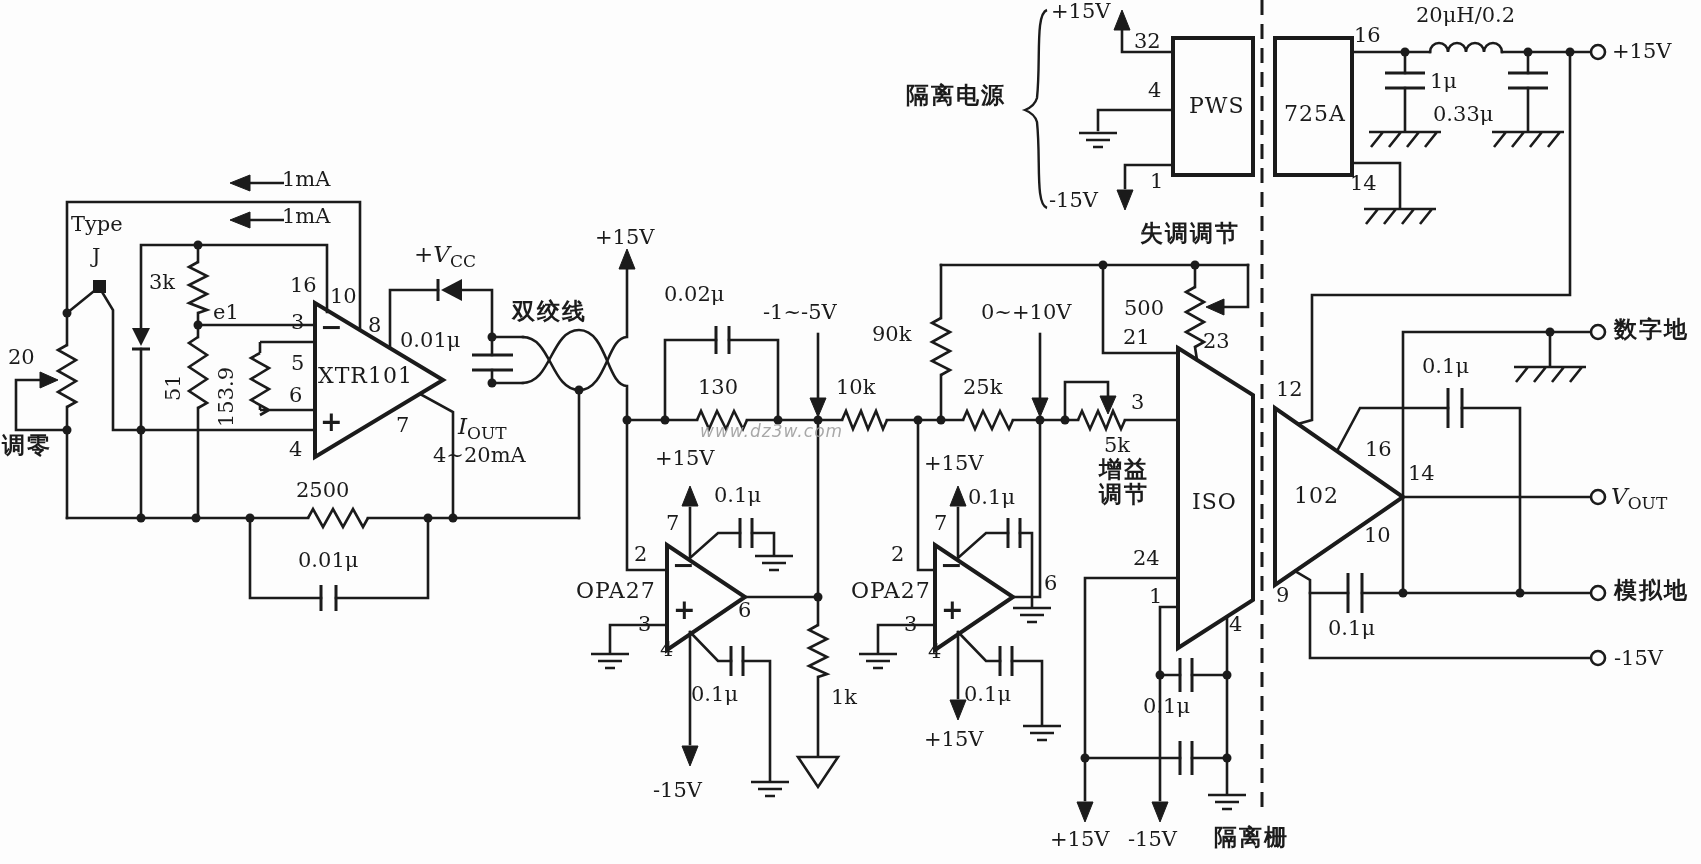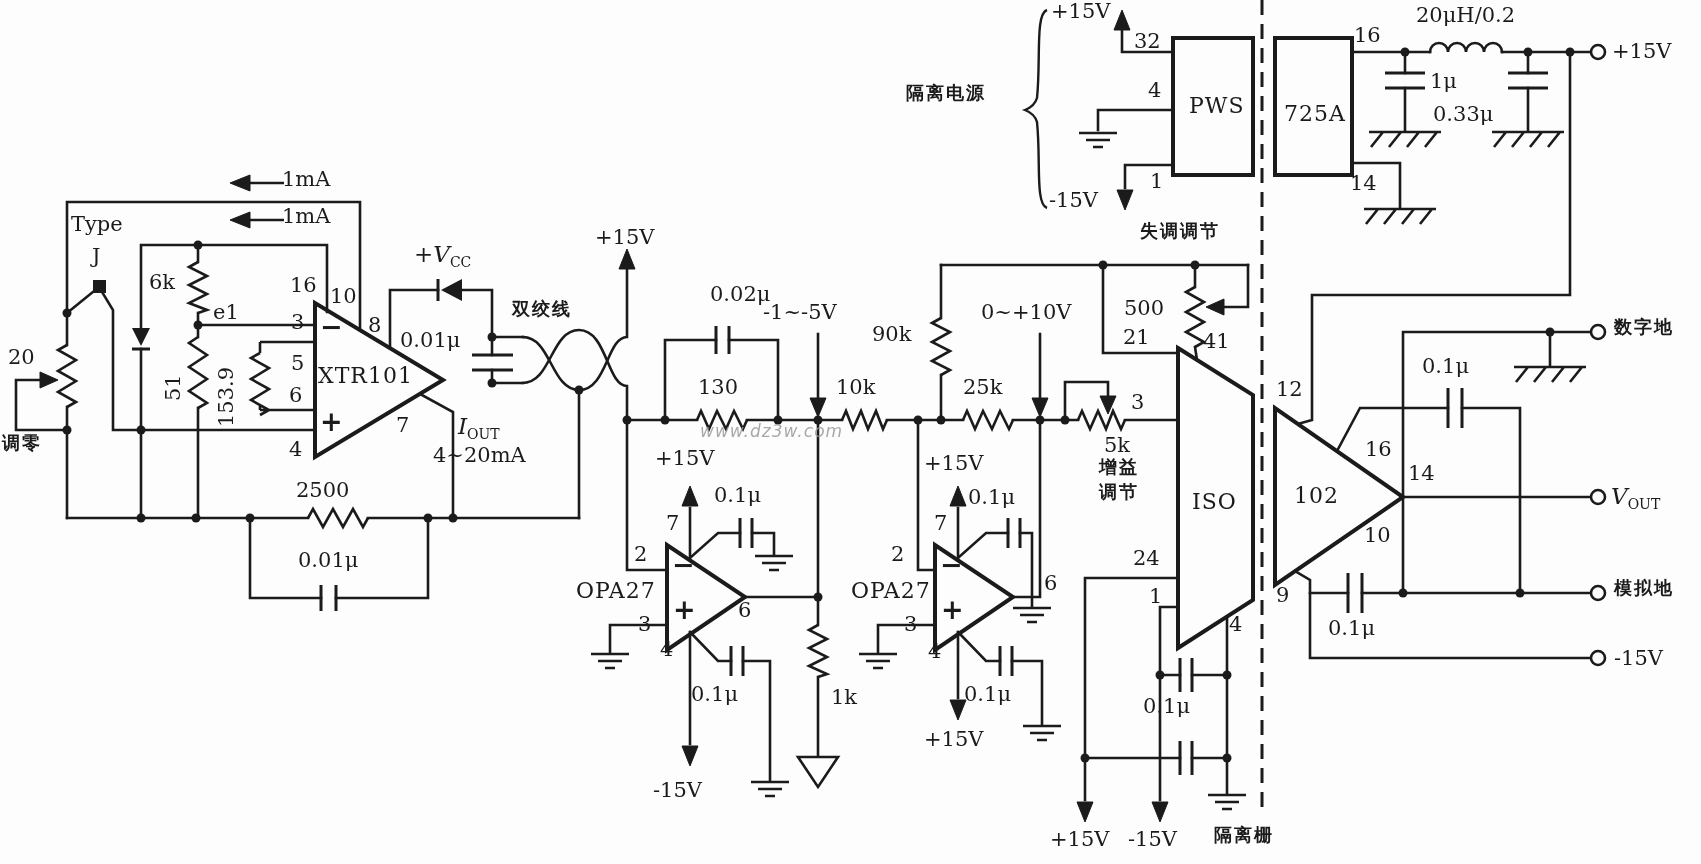--- a/index.html
+++ b/index.html
@@ -1,24 +1,24 @@
 <!DOCTYPE html>
 <html><head>
 <meta charset="utf-8">
 <style>
   html,body{margin:0;padding:0;background:#e8e8e8;}
   #canvas{position:relative;width:1701px;height:864px;background:#fdfdfd;overflow:hidden;
           font-family:"DejaVu Serif","Liberation Serif",serif;color:#1b1b1b;}
   #art{position:absolute;left:0;top:0;z-index:0;}
   .lbl{position:absolute;z-index:2;font-size:21px;line-height:1.05;white-space:nowrap;
        font-family:"DejaVu Serif","Liberation Serif",serif;}
-  .cn{font-family:Liberation Sans, sans-serif;font-weight:bold;font-size:18px;letter-spacing:2px;}
+  .cn{font-family:Liberation Serif, serif;font-weight:bold;font-size:23px;letter-spacing:2px;}
   .sign{font-size:27px;font-weight:bold;}
   .part{font-size:22px;letter-spacing:1px;}
-  .sub{font-size:14px;vertical-align:-5px;}
+  .sub{font-size:17px;vertical-align:-5px;}
   .ital{font-style:italic;font-size:23px;}
   .rot{transform:rotate(-90deg);transform-origin:0 0;}
   .wm{font-family:"DejaVu Sans","Liberation Sans",sans-serif;font-style:italic;font-size:17px;
       color:#9a9a9a;letter-spacing:1px;opacity:.85;}
 </style>
 </head>
 <body>
 
 <div id="canvas">
 
@@ -225,21 +225,21 @@
   <g stroke="#1b1b1b" fill="none">
     <path d="M1262,0 V812" stroke-width="3" stroke-dasharray="15,9"></path>
     <path d="M1047,10 C1035,14 1041,60 1037,98 C1035,105 1030,108 1025,110 C1030,112 1035,115 1037,122 C1041,160 1035,204 1047,208" stroke-width="2.4"></path>
   </g>
 </svg>
 
 <span class="lbl" style="left:282px;top:168px">1mA</span>
 <span class="lbl" style="left:282px;top:205px">1mA</span>
 <span class="lbl" style="left:71px;top:213px">Type</span>
 <span class="lbl" style="left:92px;top:245px">J</span>
-<span class="lbl" style="left:149px;top:271px">6k</span>
+<span class="lbl" style="left:149px;top:271px">3k</span>
 <span class="lbl" style="left:213px;top:301px">e1</span>
 <span class="lbl rot" style="left:162px;top:401px">51</span>
 <span class="lbl rot" style="left:215px;top:427px">153.9</span>
 <span class="lbl" style="left:8px;top:346px">20</span>
 <span class="lbl cn" style="left:2px;top:434px">调零</span>
 <span class="lbl" style="left:296px;top:479px">2500</span>
 <span class="lbl" style="left:298px;top:549px">0.01μ</span>
 
 <span class="lbl" style="left:290px;top:274px">16</span>
 <span class="lbl" style="left:330px;top:285px">10</span>
@@ -253,21 +253,21 @@
 <span class="lbl sign" style="left:320px;top:408px">+</span>
 <span class="lbl part" style="left:318px;top:364px">XTR101</span>
 <span class="lbl" style="left:414px;top:242px"><span class="ital">+V</span><span class="sub">CC</span></span>
 <span class="lbl" style="left:400px;top:329px">0.01μ</span>
 <span class="lbl" style="left:458px;top:414px"><span class="ital">I</span><span class="sub">OUT</span></span>
 <span class="lbl" style="left:433px;top:444px">4~20mA</span>
 
 <span class="lbl cn" style="left:512px;top:300px">双绞线</span>
 <span class="lbl" style="left:595px;top:226px">+15V</span>
 
-<span class="lbl" style="left:710px;top:283px">0.02μ</span>
+<span class="lbl" style="left:664px;top:283px">0.02μ</span>
 <span class="lbl" style="left:698px;top:376px">130</span>
 <span class="lbl" style="left:763px;top:301px">-1~-5V</span>
 <span class="lbl" style="left:836px;top:376px">10k</span>
 <span class="lbl" style="left:831px;top:686px">1k</span>
 <span class="lbl part" style="left:576px;top:579px">OPA27</span>
 <span class="lbl" style="left:666px;top:512px">7</span>
 <span class="lbl" style="left:634px;top:543px">2</span>
 <span class="lbl" style="left:638px;top:613px">3</span>
 <span class="lbl" style="left:660px;top:638px">4</span>
 <span class="lbl" style="left:738px;top:599px">6</span>
@@ -290,21 +290,21 @@
 <span class="lbl sign" style="left:940px;top:551px">−</span>
 <span class="lbl sign" style="left:941px;top:596px">+</span>
 <span class="lbl" style="left:924px;top:452px">+15V</span>
 <span class="lbl" style="left:968px;top:486px">0.1μ</span>
 <span class="lbl" style="left:964px;top:683px">0.1μ</span>
 <span class="lbl" style="left:924px;top:728px">+15V</span>
 
 <span class="lbl cn" style="left:1140px;top:222px">失调调节</span>
 <span class="lbl" style="left:1124px;top:297px">500</span>
 <span class="lbl" style="left:1123px;top:326px">21</span>
-<span class="lbl" style="left:1203px;top:330px">41</span>
+<span class="lbl" style="left:1203px;top:330px">23</span>
 <span class="lbl" style="left:1131px;top:391px">3</span>
 <span class="lbl" style="left:1104px;top:434px">5k</span>
 <span class="lbl cn" style="left:1099px;top:458px">增益</span>
 <span class="lbl cn" style="left:1099px;top:483px">调节</span>
 
 <span class="lbl part" style="left:1192px;top:490px">ISO</span>
 <span class="lbl" style="left:1133px;top:547px">24</span>
 <span class="lbl" style="left:1149px;top:585px">1</span>
 <span class="lbl" style="left:1229px;top:613px">4</span>
 <span class="lbl" style="left:1143px;top:695px">0.1μ</span>

